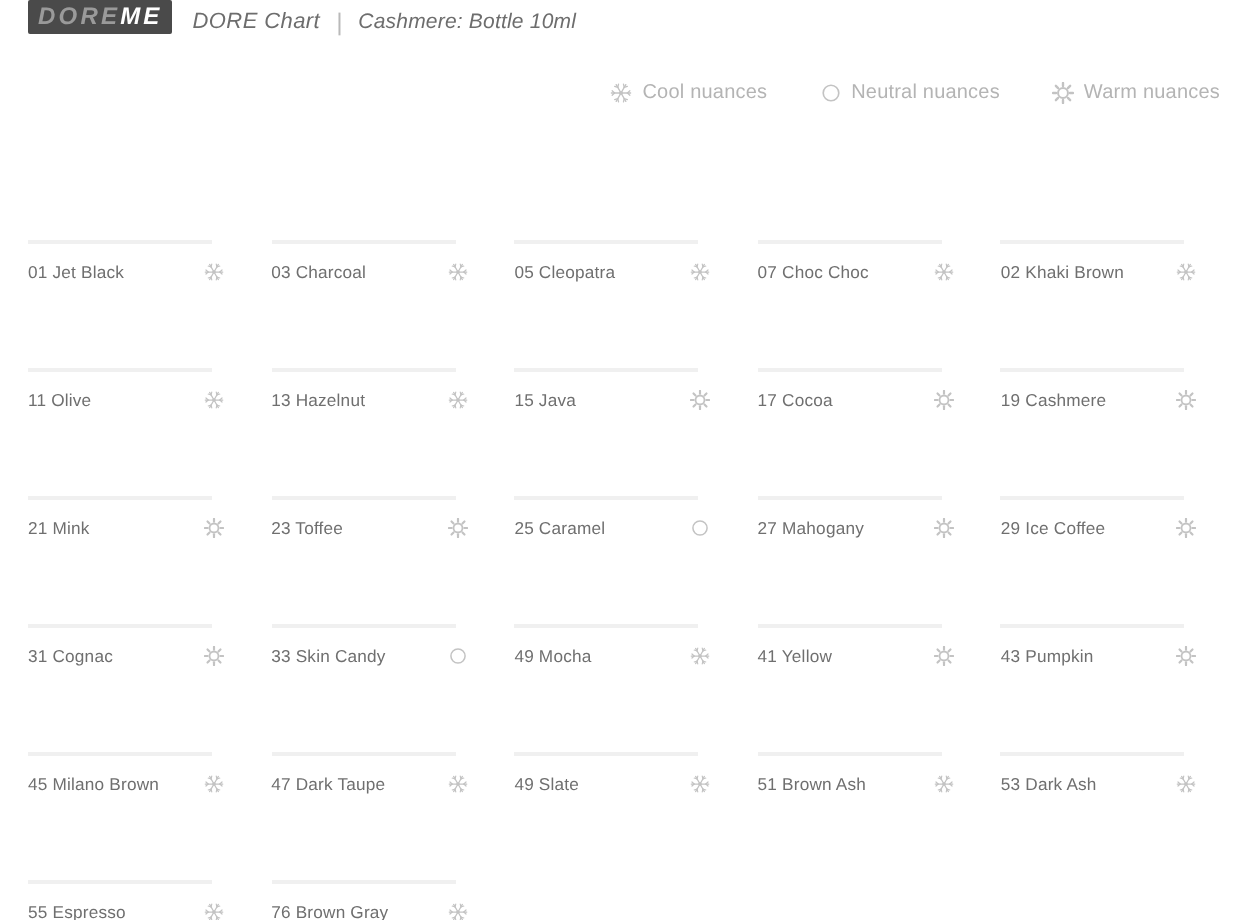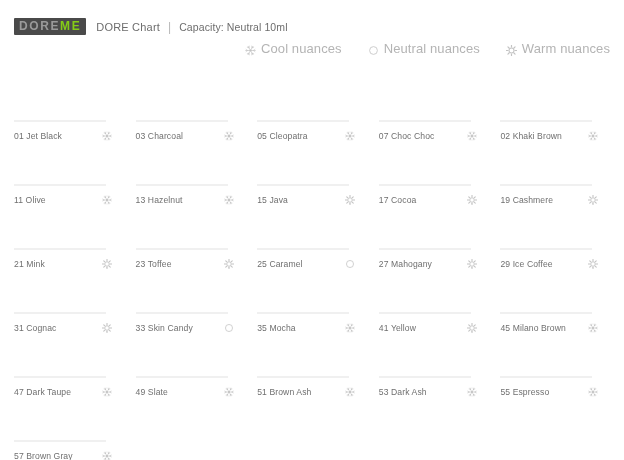--- a/index.html
+++ b/index.html
@@ -19,42 +19,42 @@
 
   
   .header {
     position: relative;
     height: 62px;
     padding: 0 14px;
     box-sizing: border-box;
   }
   .brand-row {
     display: flex;
-    align-items: center;
-    padding-top: 18px;
+    align-items: flex-end;
+    font-style: italic;
   }
   .logo {
     display: inline-flex;
     align-items: stretch;
     height: 17px;
     background: #4a4a4a;
     padding: 0 3px;
     border-radius: 1px;
   }
   .logo-dore {
     color: #9a9a9a;
     font-size: 12px;
     font-weight: bold;
     letter-spacing: 1.6px;
     line-height: 17px;
     padding-left: 2px;
     -webkit-text-stroke: 0px;
   }
   .logo-me {
-    color: #84cc16;
+    color: #ffffff;
     font-size: 12px;
     font-weight: bold;
     letter-spacing: 1.6px;
     line-height: 17px;
     padding-right: 2px;
   }
   .chart-title {
     font-size: 11px;
     color: #6d6d6d;
     margin-left: 10px;
@@ -77,21 +77,21 @@
     right: 14px;
     top: 41px;
     display: flex;
     align-items: center;
     gap: 26px;
   }
   .legend-item {
     display: flex;
     align-items: flex-end;
     gap: 5px;
-    font-size: 13px;
+    font-size: 10px;
     color: #b4b4b4;
     letter-spacing: 0.1px;
     white-space: nowrap;
   }
   .legend-item .ico { flex: 0 0 auto; }
 
   
   .ico svg { display: block; }
 
   
@@ -149,21 +149,21 @@
 
 <div class="header">
 
   <div class="brand-row">
     <span class="logo">
       <span class="logo-dore">DORE</span>
       <span class="logo-me">ME</span>
     </span>
     <span class="chart-title">DORE Chart</span>
     <span class="title-sep">|</span>
-    <span class="capacity">Capacity: Neutral 10ml</span>
+    <span class="capacity">Cashmere: Bottle 10ml</span>
   </div>
 
   <div class="legend" id="legend">
       <div class="legend-item">
         <span class="ico">
           <svg width="11" height="11" viewBox="0 0 24 24">
             <line x1="12" y1="12" x2="22.50" y2="12.00" stroke="#c3c3c3" stroke-width="1.5" stroke-linecap="round"></line>
             <line x1="19.00" y1="12.00" x2="21.63" y2="14.45" stroke="#c3c3c3" stroke-width="1.4" stroke-linecap="round"></line>
             <line x1="19.00" y1="12.00" x2="21.63" y2="9.55" stroke="#c3c3c3" stroke-width="1.4" stroke-linecap="round"></line>
             <line x1="12" y1="12" x2="17.25" y2="21.09" stroke="#c3c3c3" stroke-width="1.5" stroke-linecap="round"></line>
@@ -659,21 +659,21 @@
         </span>
       </div>
     </div>
     <div class="cell">
       <div class="swatch">
         <div class="seg seg-a" style="background: rgb(171, 130, 79);"></div>
         <div class="seg seg-b" style="background: rgb(176, 140, 91);"></div>
         <div class="seg seg-c" style="background: rgb(213, 187, 153);"></div>
       </div>
       <div class="cell-meta">
-        <span class="cell-name">35 Mocha</span>
+        <span class="cell-name">49 Mocha</span>
         <span class="cell-icon">
           <svg width="10" height="10" viewBox="0 0 24 24">
             <line x1="12" y1="12" x2="22.50" y2="12.00" stroke="#c3c3c3" stroke-width="1.5" stroke-linecap="round"></line>
             <line x1="19.00" y1="12.00" x2="21.63" y2="14.45" stroke="#c3c3c3" stroke-width="1.4" stroke-linecap="round"></line>
             <line x1="19.00" y1="12.00" x2="21.63" y2="9.55" stroke="#c3c3c3" stroke-width="1.4" stroke-linecap="round"></line>
             <line x1="12" y1="12" x2="17.25" y2="21.09" stroke="#c3c3c3" stroke-width="1.5" stroke-linecap="round"></line>
             <line x1="15.50" y1="18.06" x2="14.69" y2="21.57" stroke="#c3c3c3" stroke-width="1.4" stroke-linecap="round"></line>
             <line x1="15.50" y1="18.06" x2="18.94" y2="19.12" stroke="#c3c3c3" stroke-width="1.4" stroke-linecap="round"></line>
             <line x1="12" y1="12" x2="6.75" y2="21.09" stroke="#c3c3c3" stroke-width="1.5" stroke-linecap="round"></line>
             <line x1="8.50" y1="18.06" x2="5.06" y2="19.12" stroke="#c3c3c3" stroke-width="1.4" stroke-linecap="round"></line>
@@ -710,20 +710,43 @@
             <line x1="6.63" y1="6.63" x2="4.22" y2="4.22" stroke="#c3c3c3" stroke-width="2.6" stroke-linecap="round"></line>
             <line x1="12.00" y1="4.40" x2="12.00" y2="1.00" stroke="#c3c3c3" stroke-width="2.6" stroke-linecap="round"></line>
             <line x1="17.37" y1="6.63" x2="19.78" y2="4.22" stroke="#c3c3c3" stroke-width="2.6" stroke-linecap="round"></line>
             <circle cx="12" cy="12" r="5.4" fill="none" stroke="#c3c3c3" stroke-width="2.2"></circle>
           </svg>
         </span>
       </div>
     </div>
     <div class="cell">
       <div class="swatch">
+        <div class="seg seg-a" style="background: rgb(228, 157, 115);"></div>
+        <div class="seg seg-b" style="background: rgb(231, 169, 131);"></div>
+        <div class="seg seg-c" style="background: rgb(243, 207, 180);"></div>
+      </div>
+      <div class="cell-meta">
+        <span class="cell-name">43 Pumpkin</span>
+        <span class="cell-icon">
+          <svg width="10" height="10" viewBox="0 0 24 24">
+            <line x1="19.60" y1="12.00" x2="23.00" y2="12.00" stroke="#c3c3c3" stroke-width="2.6" stroke-linecap="round"></line>
+            <line x1="17.37" y1="17.37" x2="19.78" y2="19.78" stroke="#c3c3c3" stroke-width="2.6" stroke-linecap="round"></line>
+            <line x1="12.00" y1="19.60" x2="12.00" y2="23.00" stroke="#c3c3c3" stroke-width="2.6" stroke-linecap="round"></line>
+            <line x1="6.63" y1="17.37" x2="4.22" y2="19.78" stroke="#c3c3c3" stroke-width="2.6" stroke-linecap="round"></line>
+            <line x1="4.40" y1="12.00" x2="1.00" y2="12.00" stroke="#c3c3c3" stroke-width="2.6" stroke-linecap="round"></line>
+            <line x1="6.63" y1="6.63" x2="4.22" y2="4.22" stroke="#c3c3c3" stroke-width="2.6" stroke-linecap="round"></line>
+            <line x1="12.00" y1="4.40" x2="12.00" y2="1.00" stroke="#c3c3c3" stroke-width="2.6" stroke-linecap="round"></line>
+            <line x1="17.37" y1="6.63" x2="19.78" y2="4.22" stroke="#c3c3c3" stroke-width="2.6" stroke-linecap="round"></line>
+            <circle cx="12" cy="12" r="5.4" fill="none" stroke="#c3c3c3" stroke-width="2.2"></circle>
+          </svg>
+        </span>
+      </div>
+    </div>
+    <div class="cell">
+      <div class="swatch">
         <div class="seg seg-a" style="background: rgb(93, 74, 36);"></div>
         <div class="seg seg-b" style="background: rgb(107, 90, 46);"></div>
         <div class="seg seg-c" style="background: rgb(141, 132, 104);"></div>
       </div>
       <div class="cell-meta">
         <span class="cell-name">45 Milano Brown</span>
         <span class="cell-icon">
           <svg width="10" height="10" viewBox="0 0 24 24">
             <line x1="12" y1="12" x2="22.50" y2="12.00" stroke="#c3c3c3" stroke-width="1.5" stroke-linecap="round"></line>
             <line x1="19.00" y1="12.00" x2="21.63" y2="14.45" stroke="#c3c3c3" stroke-width="1.4" stroke-linecap="round"></line>
@@ -913,21 +936,21 @@
         </span>
       </div>
     </div>
     <div class="cell">
       <div class="swatch">
         <div class="seg seg-a" style="background: rgb(74, 64, 54);"></div>
         <div class="seg seg-b" style="background: rgb(126, 116, 105);"></div>
         <div class="seg seg-c" style="background: rgb(198, 194, 187);"></div>
       </div>
       <div class="cell-meta">
-        <span class="cell-name">57 Brown Gray</span>
+        <span class="cell-name">76 Brown Gray</span>
         <span class="cell-icon">
           <svg width="10" height="10" viewBox="0 0 24 24">
             <line x1="12" y1="12" x2="22.50" y2="12.00" stroke="#c3c3c3" stroke-width="1.5" stroke-linecap="round"></line>
             <line x1="19.00" y1="12.00" x2="21.63" y2="14.45" stroke="#c3c3c3" stroke-width="1.4" stroke-linecap="round"></line>
             <line x1="19.00" y1="12.00" x2="21.63" y2="9.55" stroke="#c3c3c3" stroke-width="1.4" stroke-linecap="round"></line>
             <line x1="12" y1="12" x2="17.25" y2="21.09" stroke="#c3c3c3" stroke-width="1.5" stroke-linecap="round"></line>
             <line x1="15.50" y1="18.06" x2="14.69" y2="21.57" stroke="#c3c3c3" stroke-width="1.4" stroke-linecap="round"></line>
             <line x1="15.50" y1="18.06" x2="18.94" y2="19.12" stroke="#c3c3c3" stroke-width="1.4" stroke-linecap="round"></line>
             <line x1="12" y1="12" x2="6.75" y2="21.09" stroke="#c3c3c3" stroke-width="1.5" stroke-linecap="round"></line>
             <line x1="8.50" y1="18.06" x2="5.06" y2="19.12" stroke="#c3c3c3" stroke-width="1.4" stroke-linecap="round"></line>

